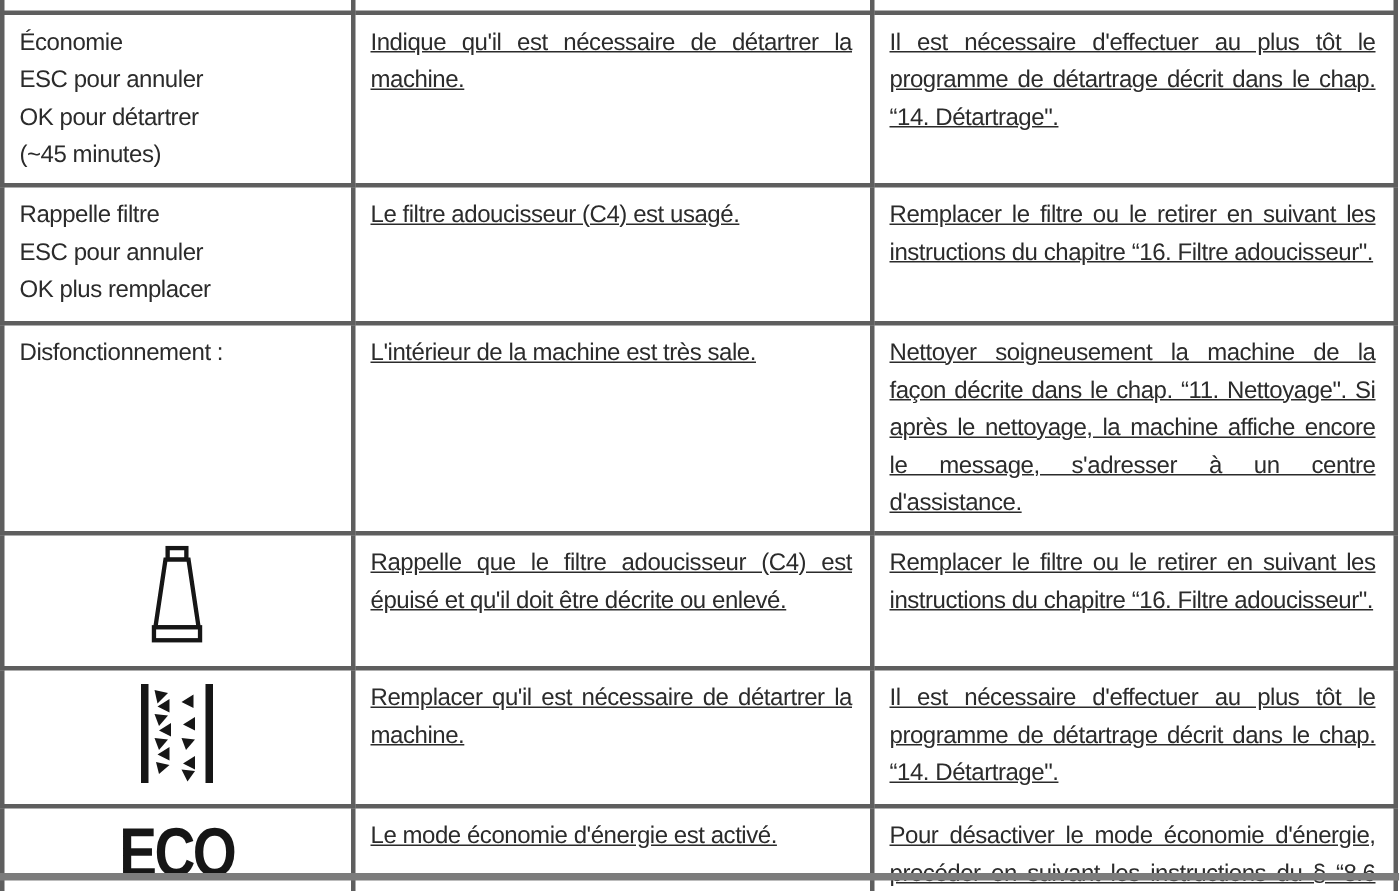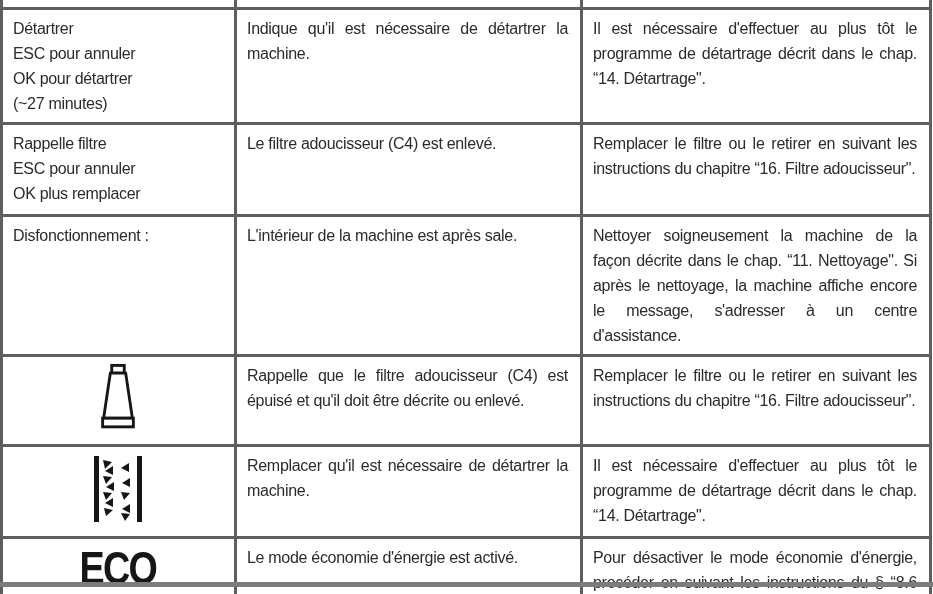--- a/index.html
+++ b/index.html
@@ -32,20 +32,21 @@
   tr.r1{height:110px;}
   tr.r2{height:92px;}
   tr.r3{height:108px;}
   tr.r4{height:90px;}
   tr.r5{height:92px;}
   tr.r6{height:78px;}
   td.cell-cause, td.cell-remedy{
     text-align:justify;
     padding-left:14px;
     padding-right:11px;
+    text-decoration:underline;
   }
   td.cell-icon{
     text-align:center;
     vertical-align:middle;
     padding:4px;
   }
   .msg-line{display:block;}
   .eco-text{
     display:inline-block;
     font-size:46px;
@@ -76,44 +77,44 @@
     </colgroup>
     <tbody>
         <tr class="sliver">
       <td></td>
       <td></td>
       <td></td>
     </tr>
 
     <tr class="r1">
       <td class="cell-message">
-        <span class="msg-line">Détartrer</span>
+        <span class="msg-line">Économie</span>
         <span class="msg-line">ESC pour annuler</span>
         <span class="msg-line">OK pour détartrer</span>
-        <span class="msg-line">(~27 minutes)</span>
+        <span class="msg-line">(~45 minutes)</span>
       </td>
       <td class="cell-cause">Indique qu'il est nécessaire de détartrer la machine.</td>
       <td class="cell-remedy">Il est nécessaire d'effectuer au plus tôt le programme de détartrage décrit dans le chap. “14. Détartrage".</td>
     </tr>
 
     <tr class="r2">
       <td class="cell-message">
         <span class="msg-line">Rappelle filtre</span>
         <span class="msg-line">ESC pour annuler</span>
         <span class="msg-line">OK plus remplacer</span>
       </td>
-      <td class="cell-cause">Le filtre adoucisseur (C4) est enlevé.</td>
+      <td class="cell-cause">Le filtre adoucisseur (C4) est usagé.</td>
       <td class="cell-remedy">Remplacer le filtre ou le retirer en suivant les instructions du chapitre “16. Filtre adoucisseur".</td>
     </tr>
 
     <tr class="r3">
       <td class="cell-message">
         <span class="msg-line">Disfonctionnement :</span>
       </td>
-      <td class="cell-cause">L'intérieur de la machine est après sale.</td>
+      <td class="cell-cause">L'intérieur de la machine est très sale.</td>
       <td class="cell-remedy">Nettoyer soigneusement la machine de la façon décrite dans le chap. “11. Nettoyage". Si après le nettoyage, la machine affiche encore le message, s'adresser à un centre d'assistance.</td>
     </tr>
 
     <tr class="r4">
       <td class="cell-icon">
         <span>
           <svg width="48" height="72" viewBox="0 0 50 74" aria-hidden="true">
             <rect x="18.5" y="2" width="13" height="8" fill="#fff" stroke="#161616" stroke-width="3"></rect>
             <path d="M17,10 L33,10 L40,57 L10,57 Z" fill="#fff" stroke="#161616" stroke-width="3" stroke-linejoin="miter"></path>
             <rect x="9" y="57" width="32" height="9" fill="#fff" stroke="#161616" stroke-width="3"></rect>

